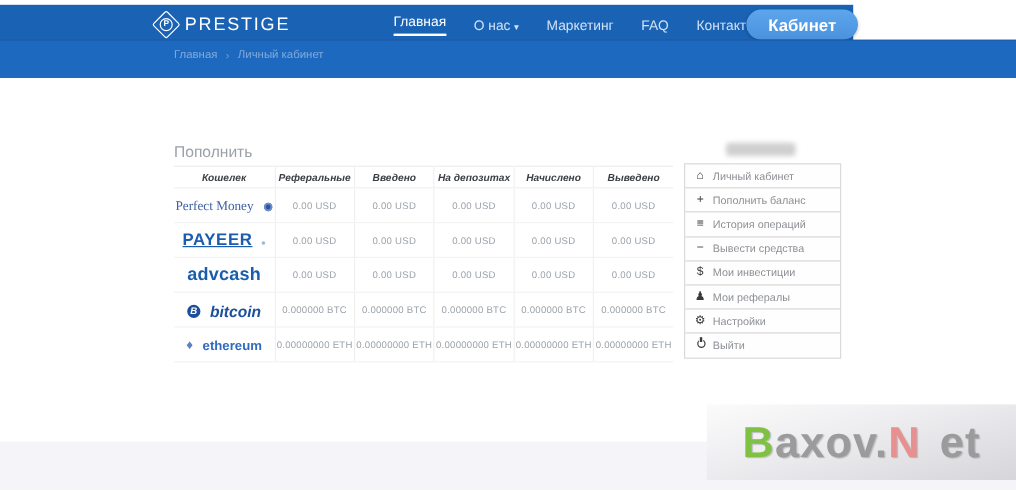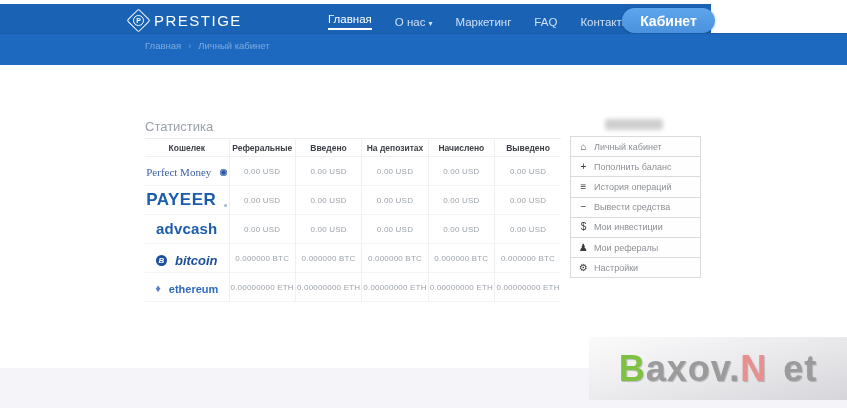--- a/index.html
+++ b/index.html
@@ -22,32 +22,32 @@
 
   
   .subbar { position:absolute; left:0; top:33px; width:847px; height:32px; background:#1e69c0; border-top:1px solid rgba(0,0,0,0.12); }
   .breadcrumb { position:absolute; left:145px; top:6px; font-size:9.5px; color:rgba(255,255,255,0.42); display:flex; gap:7px; align-items:center; }
   .crumb { color:rgba(255,255,255,0.42); text-decoration:none; cursor:pointer; }
   .crumb-sep { font-size:9px; color:rgba(255,255,255,0.35); }
 
   
   .stats-title { position:absolute; left:145px; top:119px; font-size:13px; color:#9aa1a9; }
   .stats-table { position:absolute; left:145px; top:138px; width:416px; border-collapse:collapse; table-layout:fixed; border-top:1px solid #ededed; }
-  .stats-table th { height:18px; font-size:8.5px; font-weight:bold; color:#3b3f45; text-align:center; border-bottom:1px solid #f0f0f0; }
+  .stats-table th { height:18px; font-size:8.5px; font-weight:bold; color:#3b3f45; text-align:center; border-bottom:1px solid #f0f0f0;font-style:italic; }
   .stats-table td { height:29px; text-align:center; vertical-align:middle; border-top:1px solid #f3f3f3; }
   .stats-table tr > *:nth-child(n+2) { border-left:1px solid #f0f0f0; }
   .stats-table tbody tr:last-child td { border-bottom:1px solid #f3f3f3; }
   .col-wallet { width:84px; }
   .val { font-size:8px; color:#9ca3ab; letter-spacing:0.2px; white-space:nowrap; }
 
   
   .logo { display:inline-flex; align-items:center; justify-content:center; gap:8px; }
   .perfect-money .logo-name { font-family:"Liberation Serif","DejaVu Serif",serif; font-size:11px; color:#3c5fa5; }
   .pm-badge { width:7px; height:7px; border-radius:50%; background:#2b55a0; display:inline-block; margin-left:1px; box-shadow:inset 0 0 0 1.5px #6f8fc9; }
-  .payeer .logo-name { font-size:17px; font-weight:bold; color:#1b5dad; letter-spacing:0.5px; }
+  .payeer .logo-name { font-size:14px; font-weight:bold; color:#1b5dad; letter-spacing:0.5px;text-decoration:underline; }
   .payeer-dot { width:3px; height:3px; border-radius:50%; background:#9fb6d8; display:inline-block; align-self:flex-end; margin-bottom:3px; }
   .advcash .logo-name { font-size:15px; font-weight:bold; color:#1b5dad; letter-spacing:0.2px; }
   .bitcoin .logo-name { font-size:13px; font-weight:bold; font-style:italic; color:#1c4f9c; }
   .btc-b { width:11px; height:11px; border-radius:50%; background:#1c4f9c; color:#fff; font-size:8px; font-weight:bold; font-style:italic; display:inline-flex; align-items:center; justify-content:center; }
   .ethereum .logo-name { font-size:11px; font-weight:bold; color:#2f6bc0; }
   .eth-d { font-size:11px; color:#5f7fc7; line-height:1; }
 
   
   .user-blur { position:absolute; left:605px; top:119px; width:58px; height:11px; background:#c7c7c7; border-radius:3px; filter:blur(2px); opacity:0.85; }
   .menu { position:absolute; left:570px; top:136px; width:131px; list-style:none; }
@@ -88,21 +88,21 @@
   </div>
 
   <div class="subbar">
     <div class="breadcrumb" id="breadcrumb">
         <a class="crumb">Главная</a>
         <span class="crumb-sep">›</span>
         <a class="crumb">Личный кабинет</a>
       </div>
   </div>
 
-  <div class="stats-title">Статистика</div>
+  <div class="stats-title">Пополнить</div>
 
   <table class="stats-table">
     <colgroup>
         <col class="col-wallet">
         <col>
         <col>
         <col>
         <col>
         <col>
       </colgroup>
@@ -197,20 +197,24 @@
         <span class="menu-label">Мои инвестиции</span>
       </li>
       <li>
         <span class="menu-icon">♟</span>
         <span class="menu-label">Мои рефералы</span>
       </li>
       <li>
         <span class="menu-icon">⚙</span>
         <span class="menu-label">Настройки</span>
       </li>
+      <li>
+        <span class="menu-icon"><span class="power-glyph"></span></span>
+        <span class="menu-label">Выйти</span>
+      </li>
     </ul>
 
   <div class="bottom-band"></div>
   <div class="watermark" id="watermark">
       <span style="color: rgb(127, 193, 66);">B</span>
       <span style="color: rgb(155, 155, 155);">axov.</span>
       <span style="color: rgb(232, 144, 144);">N</span>
       <span style="color: rgb(155, 155, 155); margin-left: 16px;">et</span>
     </div>
 

